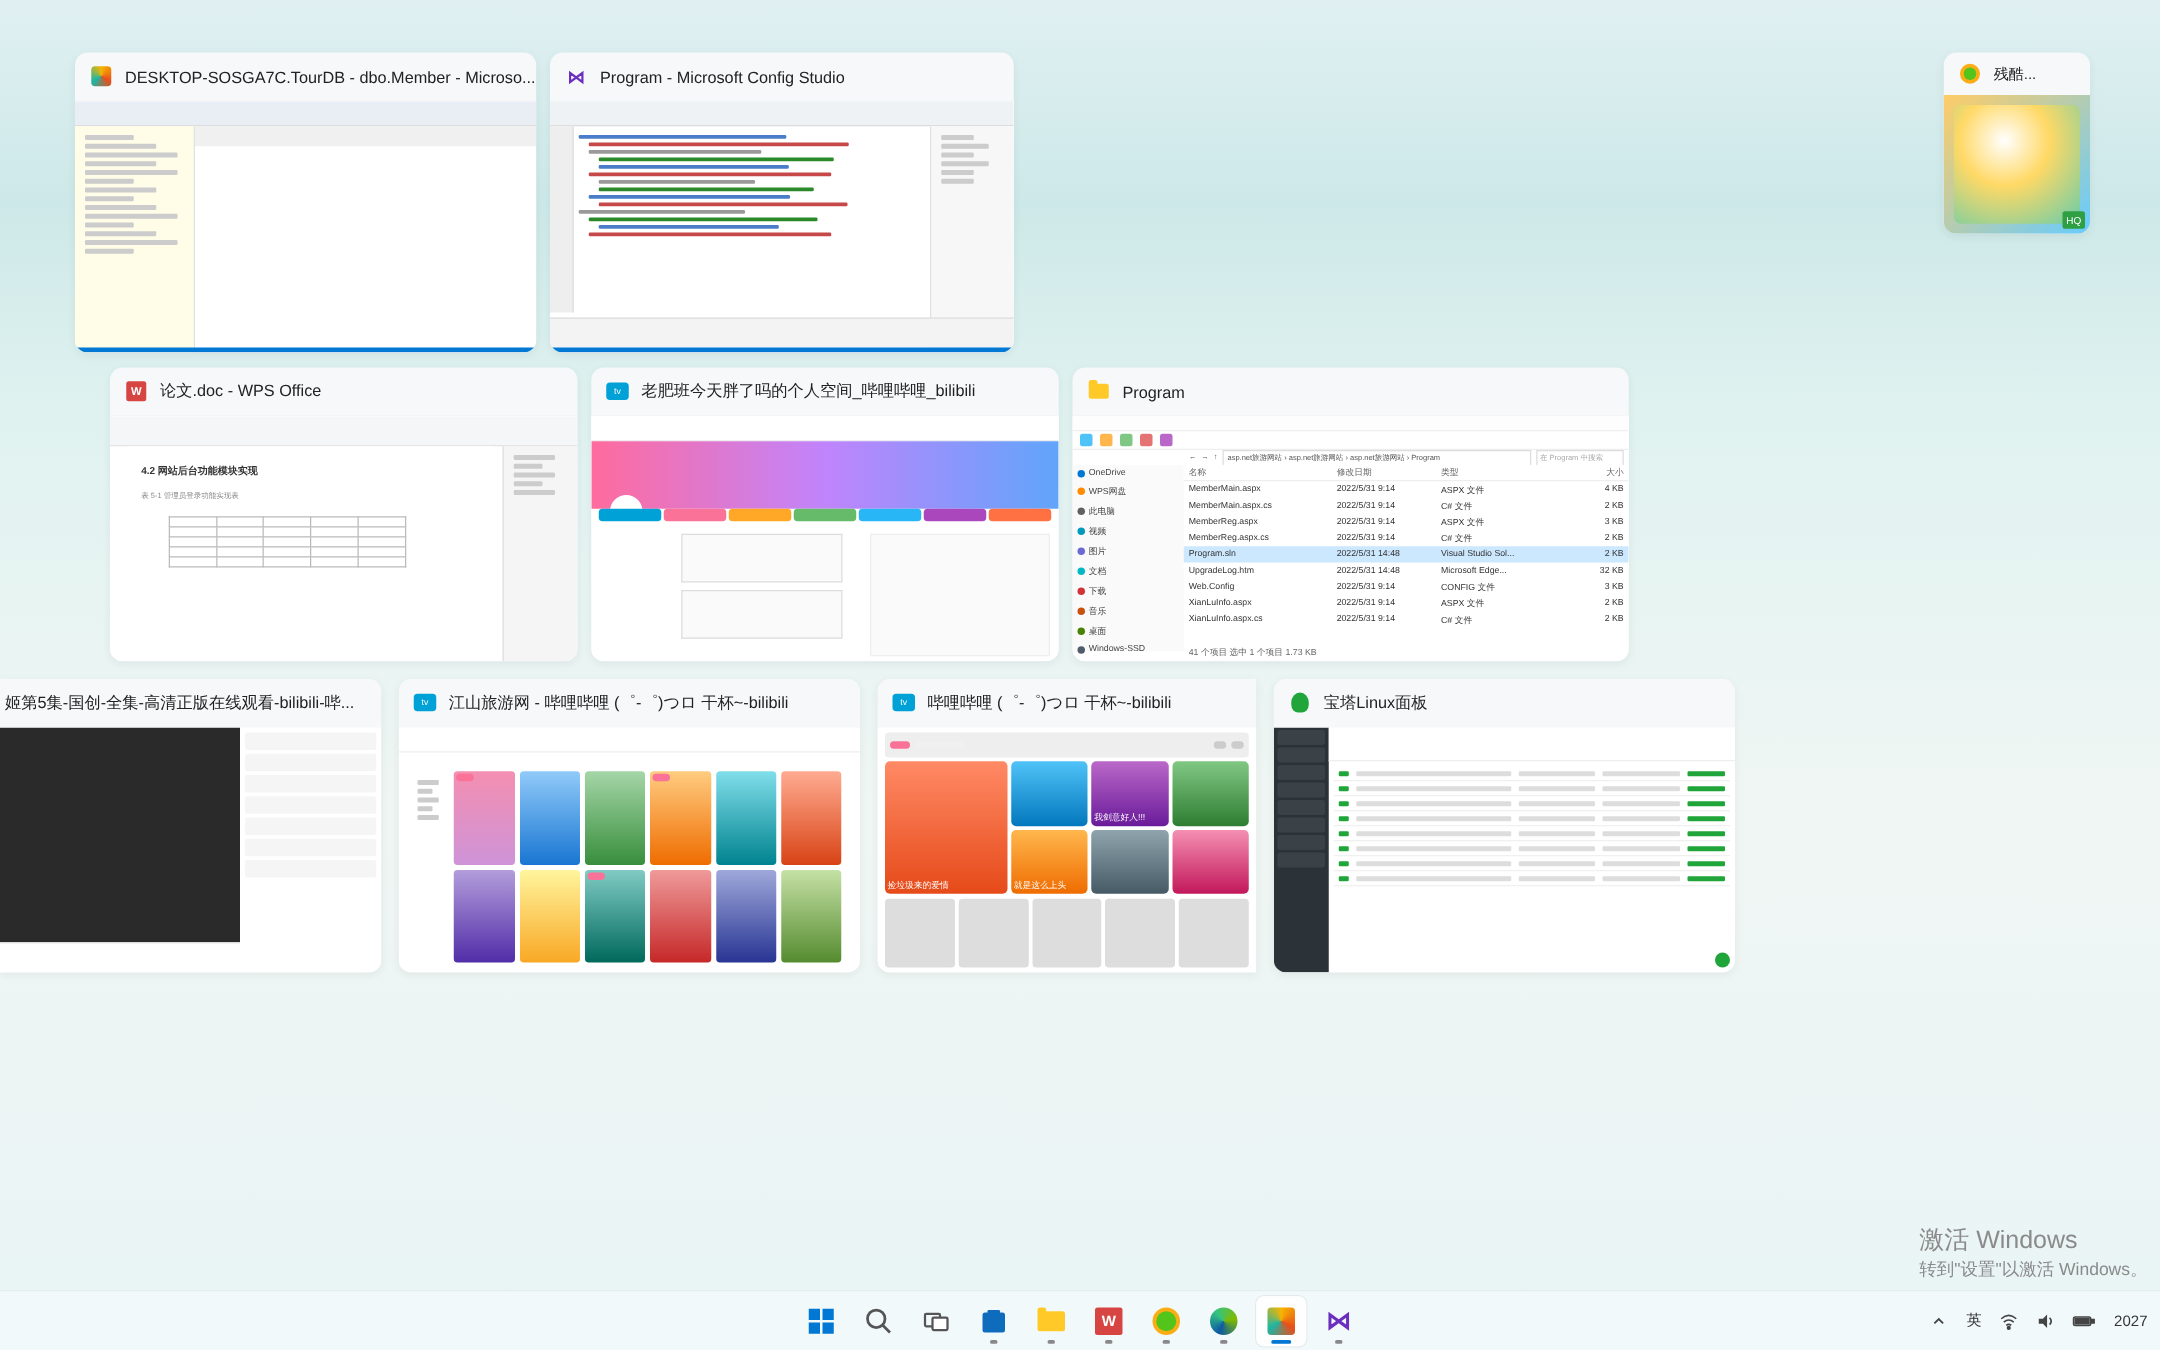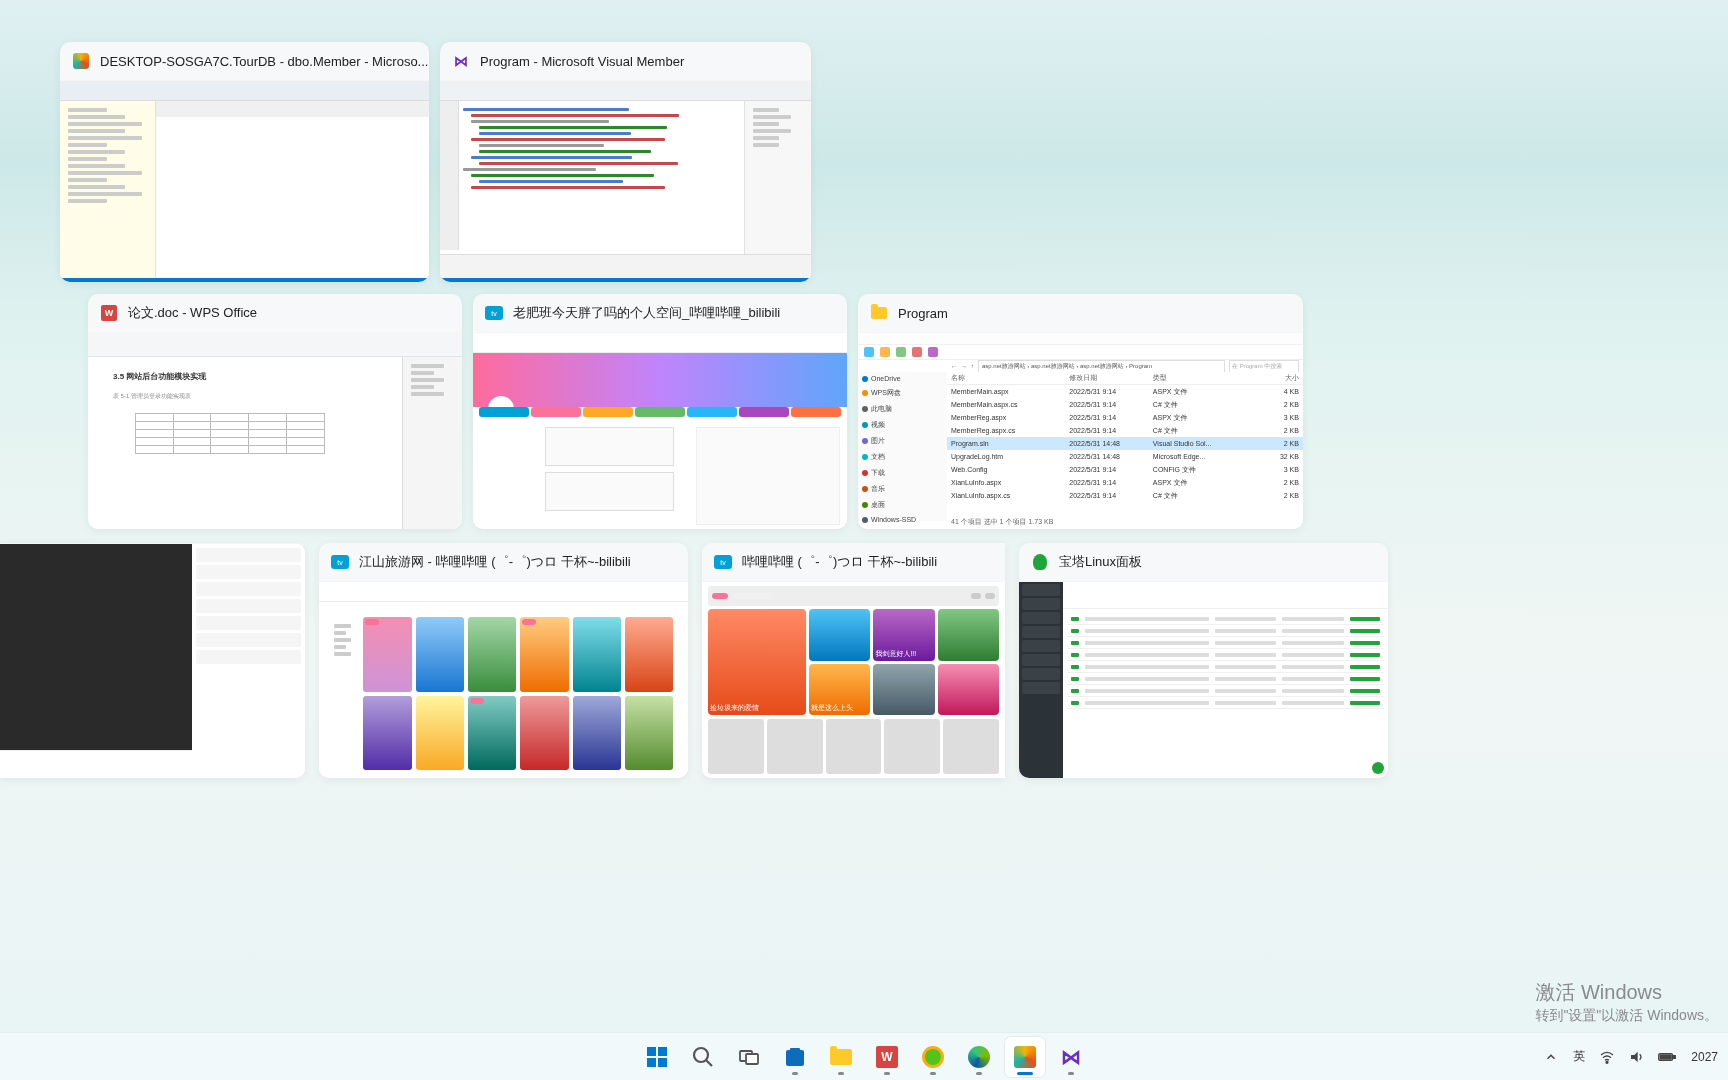--- a/index.html
+++ b/index.html
@@ -204,21 +204,21 @@
           <div style="position:absolute;top:10%;left:26%;right:0;height:8%;background:#f0f0f0"></div>
           <div class="edge-bluebar"></div>
         </div>
       </div>
     </div>
 
 
     <div class="win" style="width:371px">
       <div class="titlebar">
         <span class="ico ico-vs">⋈</span>
-        <span>Program - Microsoft Visual Member</span>
+        <span>Program - Microsoft Config Studio</span>
         <span class="close-dot"></span>
       </div>
       <div class="thumb">
         <div class="thumb-fill">
           <div class="chrome-top" style="background:#eef2f5"></div>
           <div class="vs-left"></div>
           <div class="code-area">
             <div class="code-line cl-b" style="width:60%"></div>
             <div class="code-line cl-r" style="width:75%;margin-left:8px"></div>
             <div class="code-line cl-k" style="width:50%;margin-left:8px"></div>
@@ -244,36 +244,50 @@
                 <div class="line sh"></div>
               </div>
           </div>
           <div class="vs-bottom"></div>
           <div class="edge-bluebar"></div>
         </div>
       </div>
     </div>
   </div>
 
+  <div class="row1b">
+    <div class="win mini">
+      <div class="titlebar">
+        <span class="ico">
+            <span class="ico-qq"></span>
+          </span>
+        <span>残酷...</span>
+      </div>
+      <div class="mini-img">
+        <div class="anime"></div>
+        <div class="mini-badge">HQ</div>
+      </div>
+    </div>
+  </div>
 
   <div class="row row2">
 
     <div class="win" style="width:374px">
       <div class="titlebar">
         <span class="ico">
             <span class="ico-wps">W</span>
           </span>
         <span>论文.doc - WPS Office</span>
         <span class="close-dot"></span>
       </div>
       <div class="thumb">
         <div class="thumb-fill">
           <div style="height:12%;background:#f5f6f7;border-bottom:1px solid #e5e5e5"></div>
           <div class="wps-doc">
-            <div style="font-weight:600;font-size:8px">3.5 网站后台功能模块实现</div>
+            <div style="font-weight:600;font-size:8px">4.2 网站后台功能模块实现</div>
             <div style="margin-top:10px;font-size:6px;color:#888">表 5-1 管理员登录功能实现表</div>
             <table class="wps-table">
                 <tbody>
                   <tr>
                     <td></td>
                     <td></td>
                     <td></td>
                     <td></td>
                     <td></td>
                   </tr>
@@ -485,20 +499,24 @@
             </div>
           <div class="expl-status">41 个项目  选中 1 个项目  1.73 KB</div>
         </div>
       </div>
     </div>
   </div>
 
   <div class="row row3">
 
     <div class="win" style="width:305px;border-top-left-radius:0;border-bottom-left-radius:0">
+      <div class="titlebar" style="padding-left:4px">
+        <span>姬第5集-国创-全集-高清正版在线观看-bilibili-哔...</span>
+        <span class="close-dot"></span>
+      </div>
       <div class="thumb">
         <div class="thumb-fill">
           <div class="video-main"></div>
           <div class="video-side">
               <div class="video-item"></div>
               <div class="video-item"></div>
               <div class="video-item"></div>
               <div class="video-item"></div>
               <div class="video-item"></div>
               <div class="video-item"></div>

